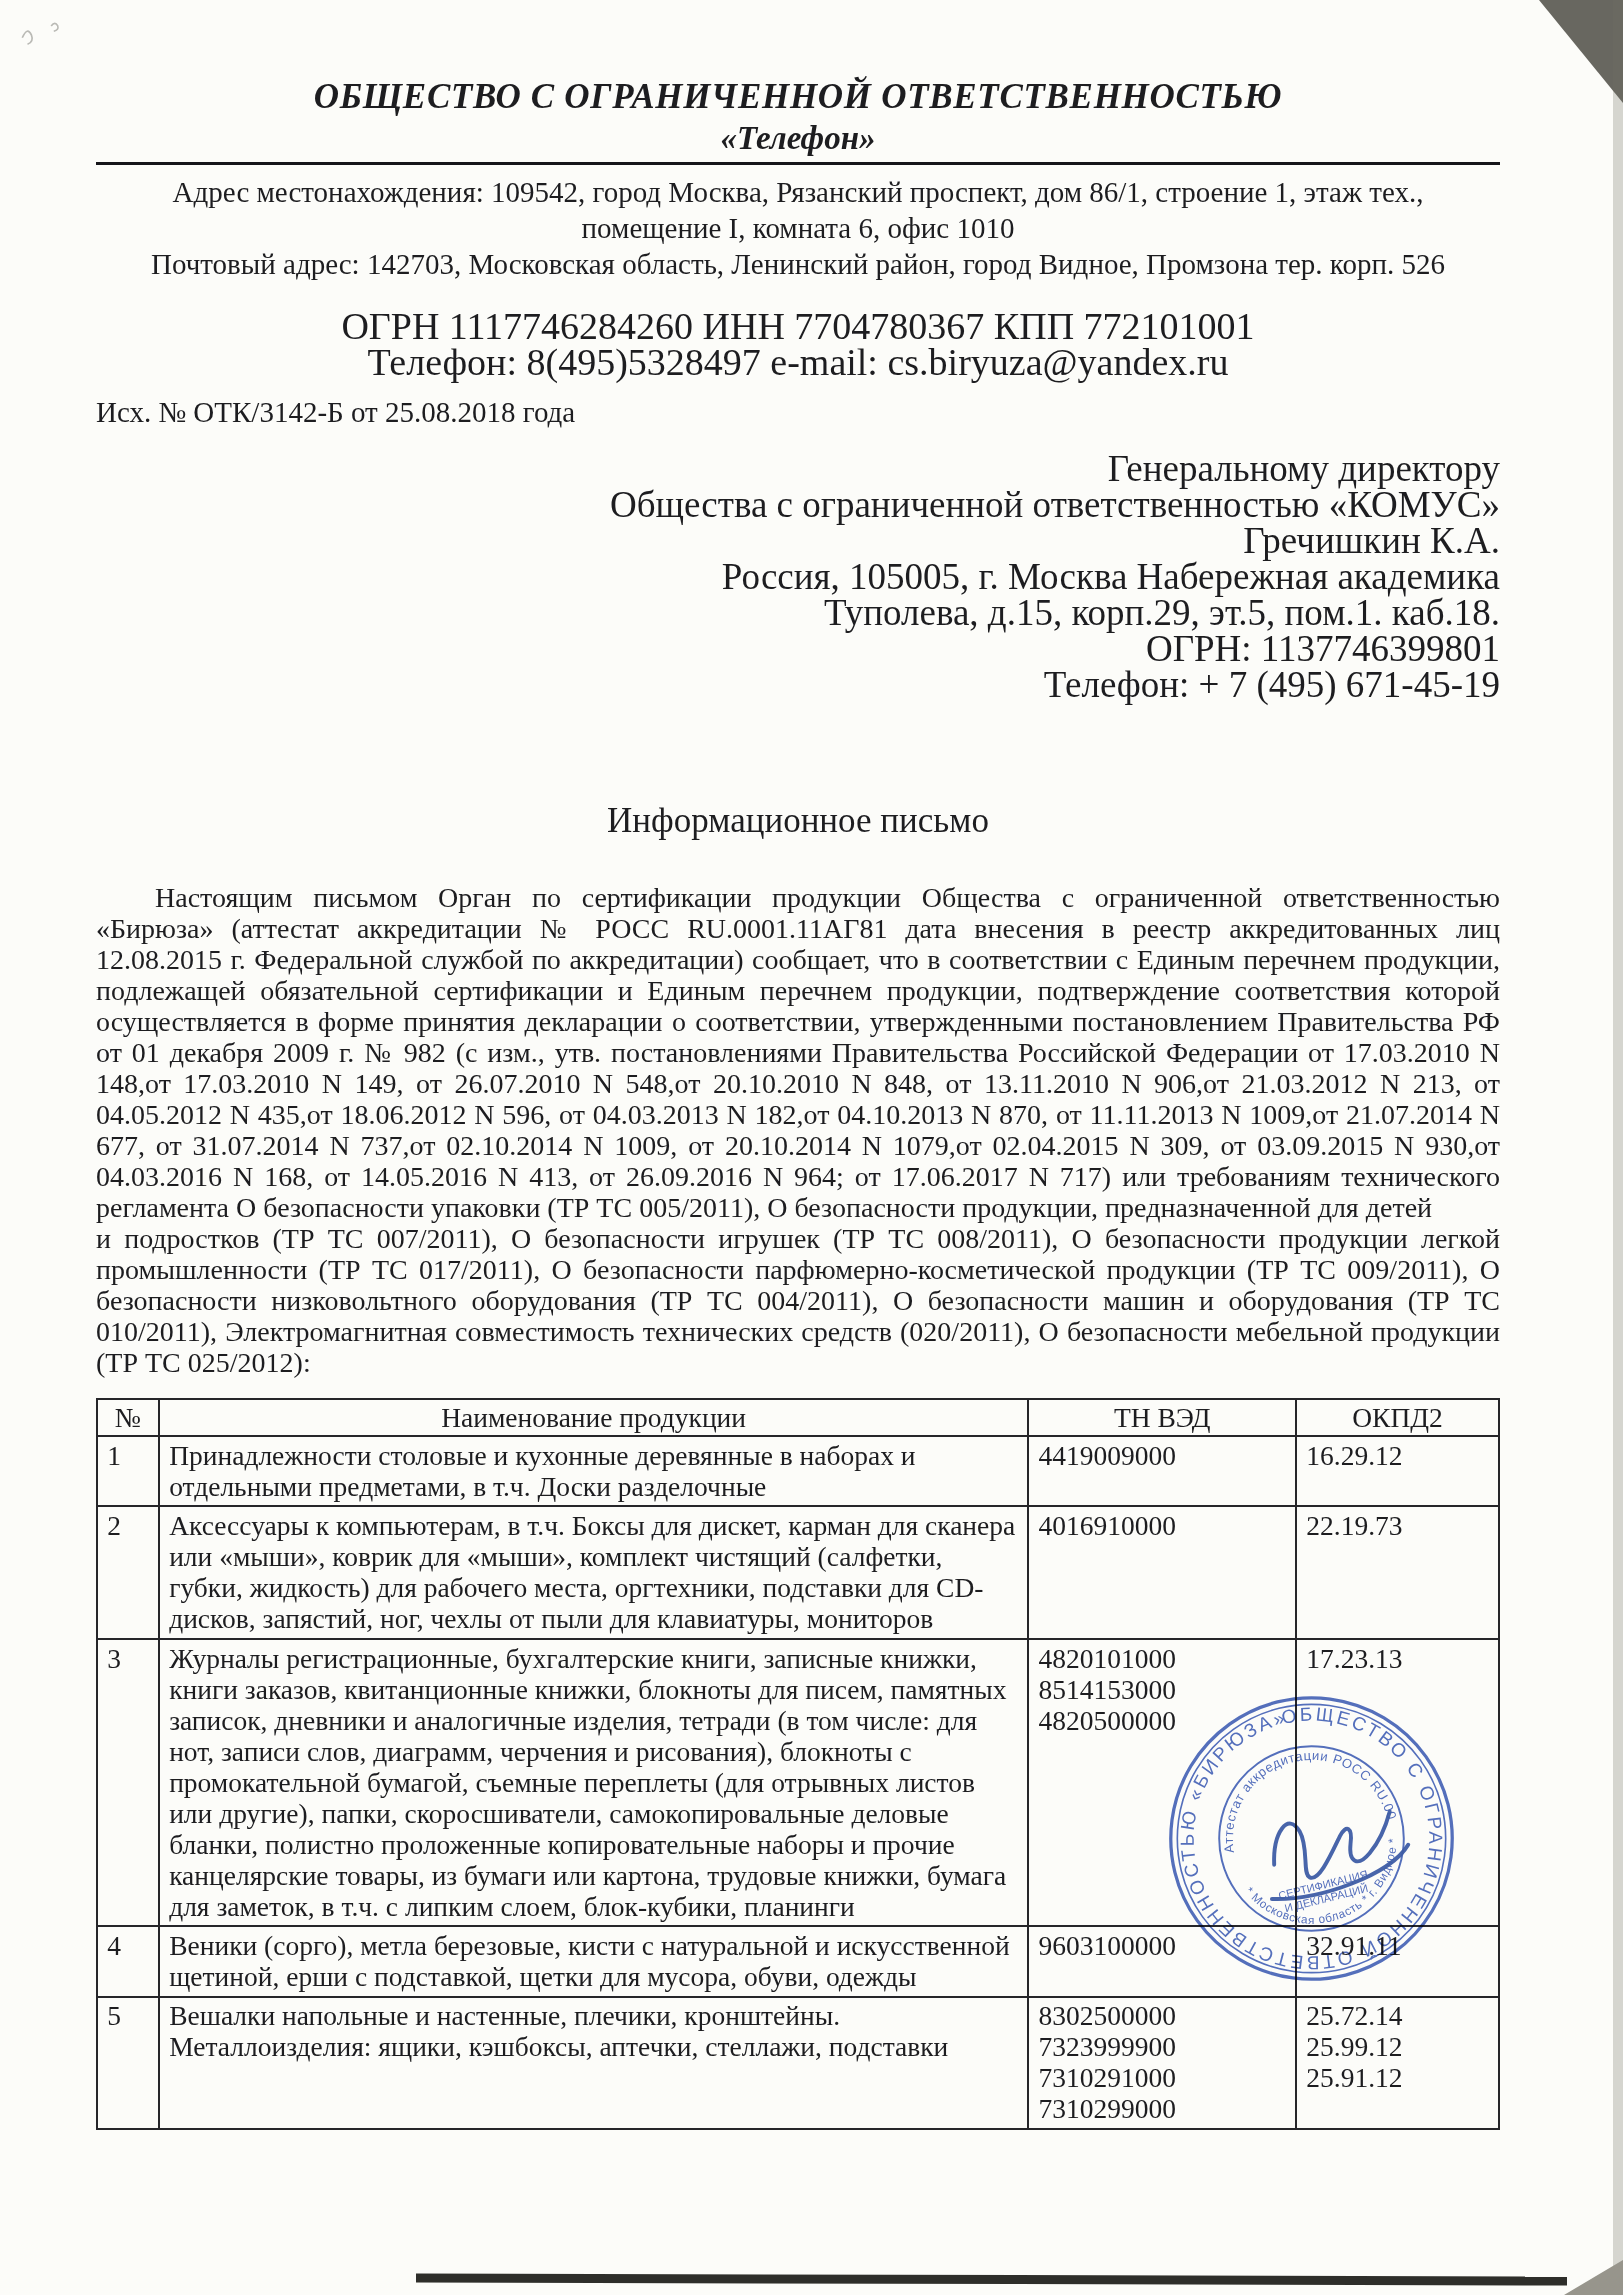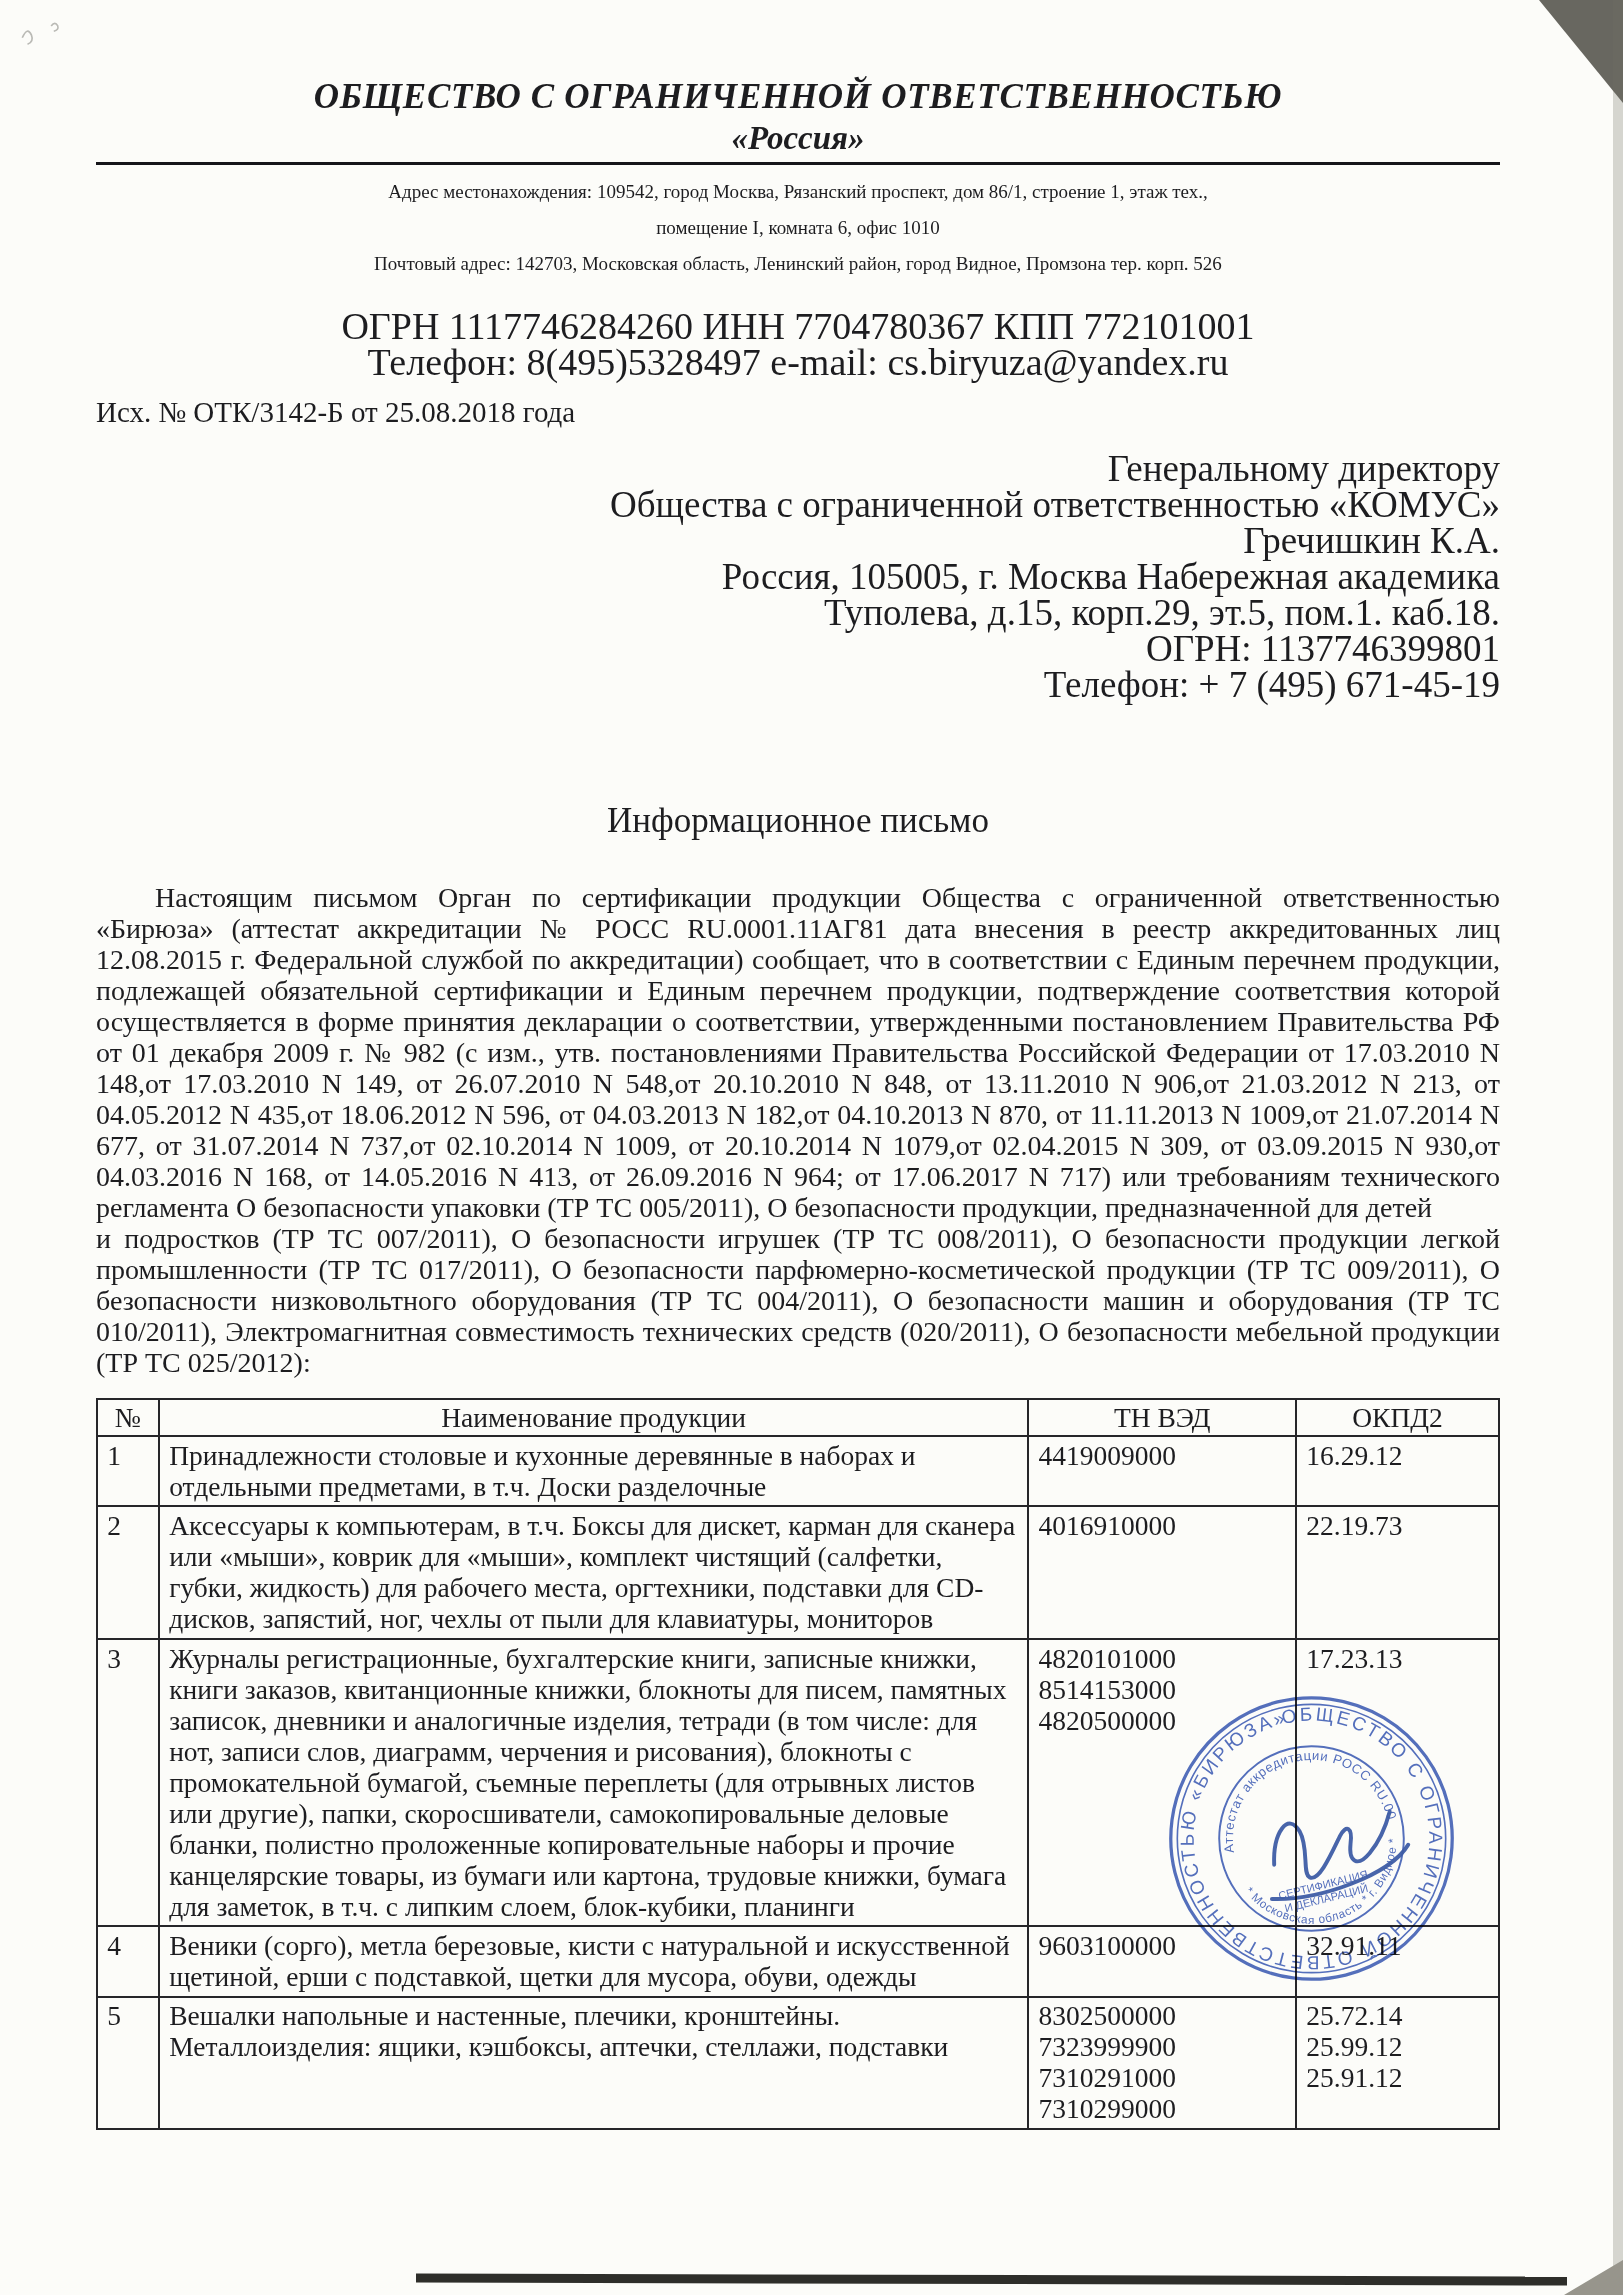--- a/index.html
+++ b/index.html
@@ -18,21 +18,21 @@
   }
   .org-type {
     text-align:center; font-weight:bold; font-style:italic;
     font-size:35px; line-height:39px; letter-spacing:0.7px;
   }
   .org-name {
     text-align:center; font-weight:bold; font-style:italic;
     font-size:33px; line-height:38px; margin-top:2.6px;
   }
   .rule { border-top:3.9px solid #15151a; margin-top:5.2px; }
-  .letterhead-address { text-align:center; font-size:19px; line-height:36px; margin-top:9.2px; }
+  .letterhead-address { text-align:center; font-size:29px; line-height:36px; margin-top:9.2px; }
   .letterhead-contacts { text-align:center; font-size:38px; line-height:36px; margin-top:26px; }
   .outgoing-ref { font-size:29px; line-height:36px; margin-top:14.4px; text-align:left;font-family:Liberation Serif, serif; }
   .recipient { text-align:right; font-size:37px; line-height:36px; margin-top:21px; }
   .letter-title { text-align:center; font-size:35px; margin-top:98px; }
   .body-text { margin-top:41px; font-size:28px; line-height:31px; text-align:justify; }
   .body-text .p1 { text-indent:59px; }
   .body-text .p2 { text-indent:0; }
   table.products {
     width:100%; margin-top:19.6px;
     border-collapse:collapse;
@@ -83,21 +83,21 @@
   .artifact-pencil { position:absolute; left:17px; top:18.3px; opacity:.5; }
 </style>
 </head>
 <body>
 
 <div class="page">
 
   <div class="content">
 
     <div class="org-type">ОБЩЕСТВО С ОГРАНИЧЕННОЙ ОТВЕТСТВЕННОСТЬЮ</div>
-    <div class="org-name">«Россия»</div>
+    <div class="org-name">«Телефон»</div>
     <div class="rule"></div>
 
     <div class="letterhead-address">
       <div>Адрес местонахождения: 109542, город Москва, Рязанский проспект, дом 86/1, строение 1, этаж тех.,</div>
       <div>помещение I, комната 6, офис 1010</div>
       <div>Почтовый адрес: 142703, Московская область, Ленинский район, город Видное, Промзона тер. корп. 526</div>
     </div>
 
     <div class="letterhead-contacts">
       <div>ОГРН 1117746284260 ИНН 7704780367 КПП 772101001</div>

